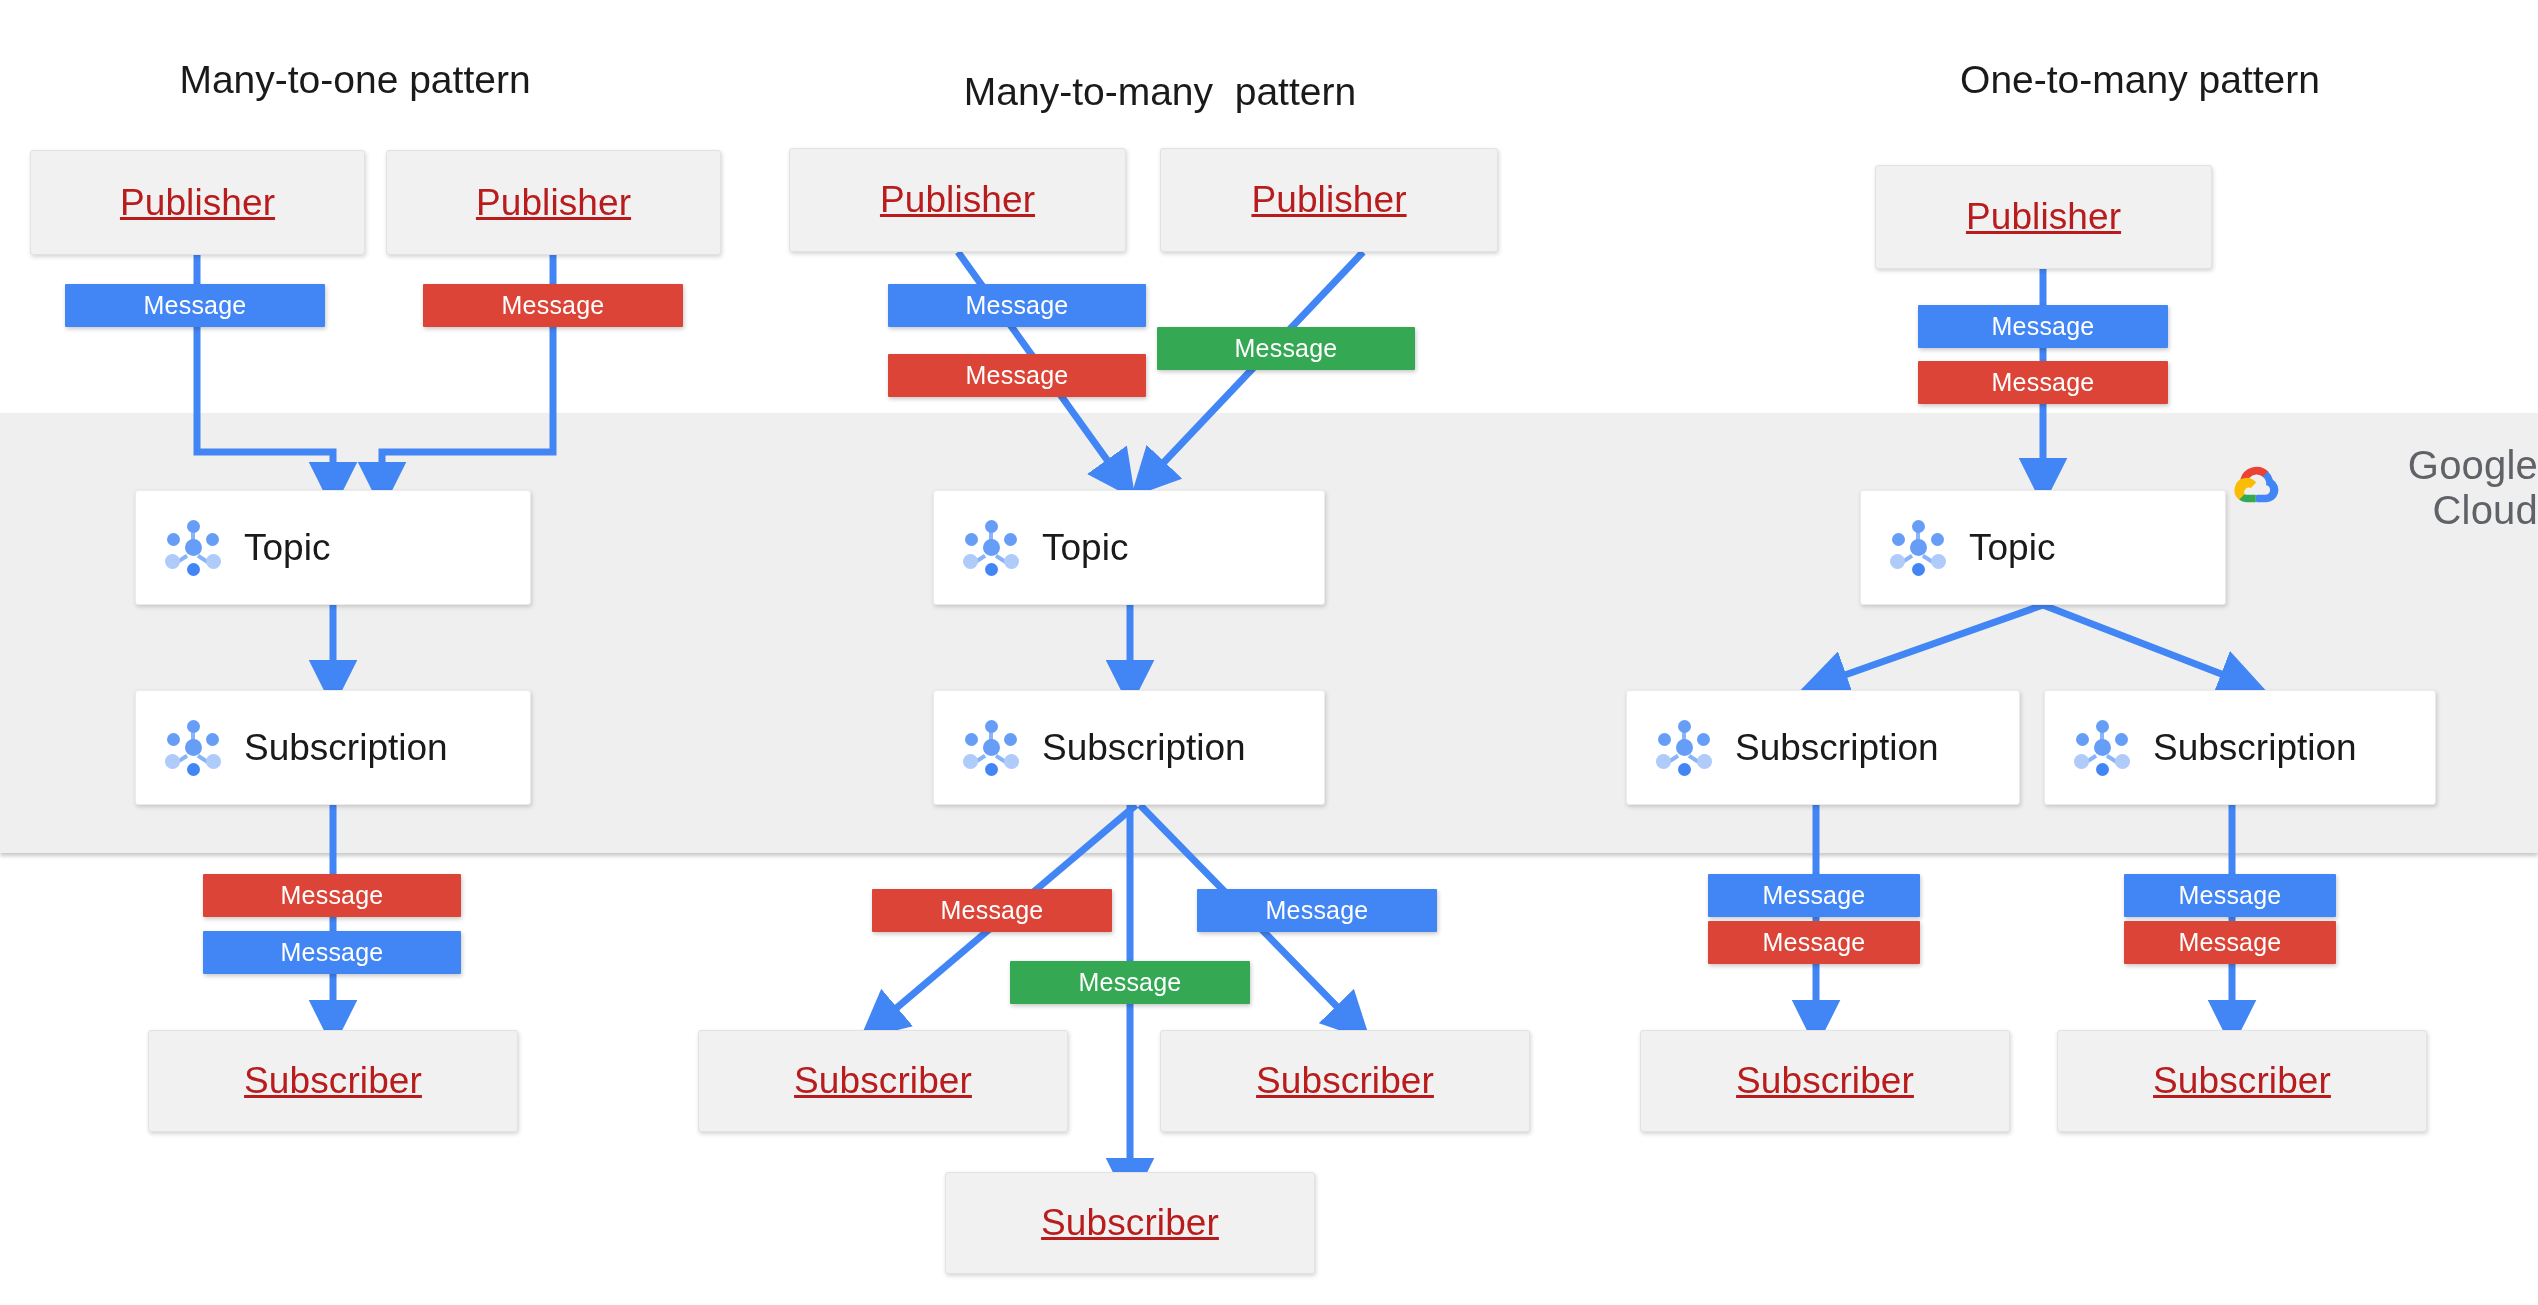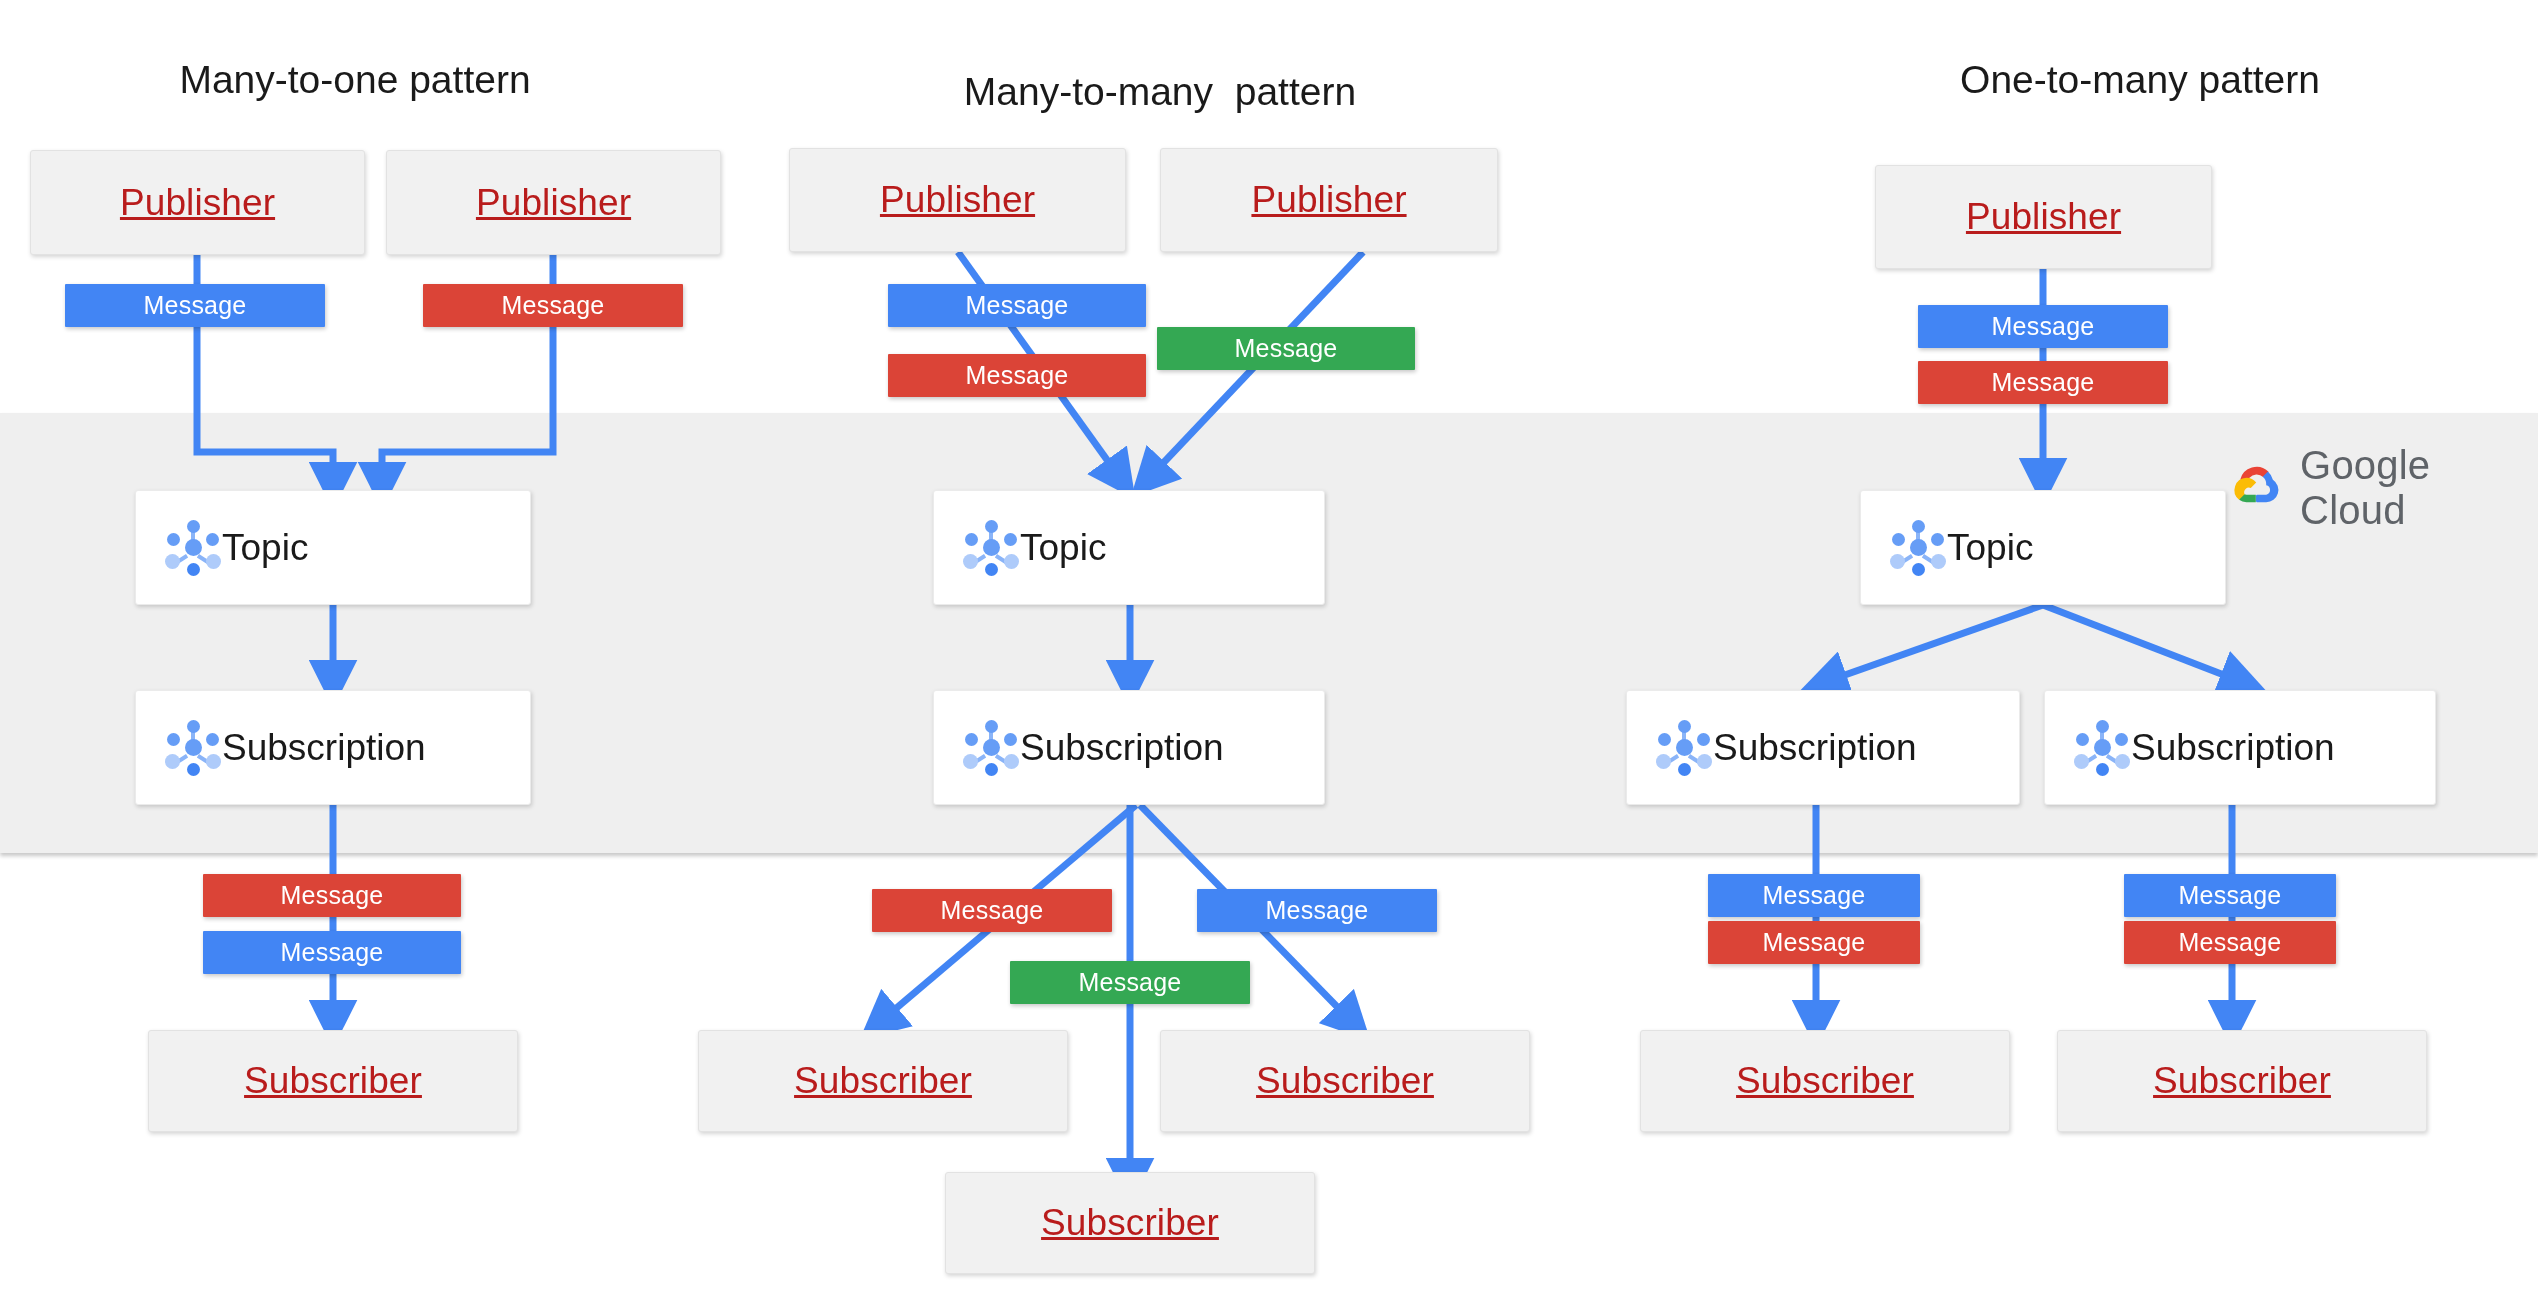--- a/index.html
+++ b/index.html
@@ -15,21 +15,21 @@
 
   .node{position:absolute;box-sizing:border-box;display:flex;align-items:center;
         justify-content:center;}
 
   .plain-box{background:#f1f1f1;border:1px solid #e2e2e2;border-radius:3px;
              box-shadow:1px 2px 4px rgba(0,0,0,.17);}
   .plain-box .label{font-size:37px;color:#b91c1c;letter-spacing:.1px;text-decoration:underline;}
 
   .white-box{background:#ffffff;border:1px solid #ebebeb;border-radius:3px;
              box-shadow:1px 2px 4px rgba(0,0,0,.17);
-             justify-content:flex-start;padding-left:28px;}
+             justify-content:flex-start;padding-left:28px;gap:22px;}
   .white-box .label{font-size:37px;color:#1a1a1a;}
 
   .msg{position:absolute;box-sizing:border-box;display:flex;align-items:center;
        justify-content:center;border-radius:1px;
        box-shadow:1px 2px 4px rgba(0,0,0,.22);}
   .msg .label{font-size:25px;color:#fff;font-weight:400;letter-spacing:.2px;}
 
   .title{position:absolute;font-size:39px;color:#1a1a1a;white-space:pre;
          text-align:center;}
 
@@ -40,21 +40,21 @@
   .pubsub-ico .s{width:13px;height:13px;left:22.5px;top:44px;background:#4285f4;}
   .pubsub-ico .nw{width:13px;height:13px;left:3px;top:14px;background:#669df6;}
   .pubsub-ico .ne{width:13px;height:13px;left:42px;top:14px;background:#669df6;}
   .pubsub-ico .sw{width:15px;height:15px;left:1px;top:35px;background:#aecbfa;}
   .pubsub-ico .se{width:15px;height:15px;left:42px;top:35px;background:#aecbfa;}
   .pubsub-ico i{position:absolute;background:#8ab4f8;display:block;}
   .pubsub-ico .sp1{width:4px;height:12px;left:27px;top:11px;}
   .pubsub-ico .sp2{width:12px;height:4px;left:12px;top:38px;transform:rotate(-32deg);}
   .pubsub-ico .sp3{width:12px;height:4px;left:33px;top:38px;transform:rotate(32deg);}
 
-  .gc-logo{position:absolute;display:flex;align-items:center;gap:18px;}
+  .gc-logo{position:absolute;display:flex;align-items:center;gap:18px;text-align:right;}
   .gc-logo .gc-text{font-size:40px;color:#5f6368;letter-spacing:.2px;}
   .gc-logo .gc-text .b{font-weight:400;}
 </style>
 </head>
 <body>
 
 <div id="stage">
 
   <div class="gcp-band" style="top:413px;height:440px;"></div>
 

